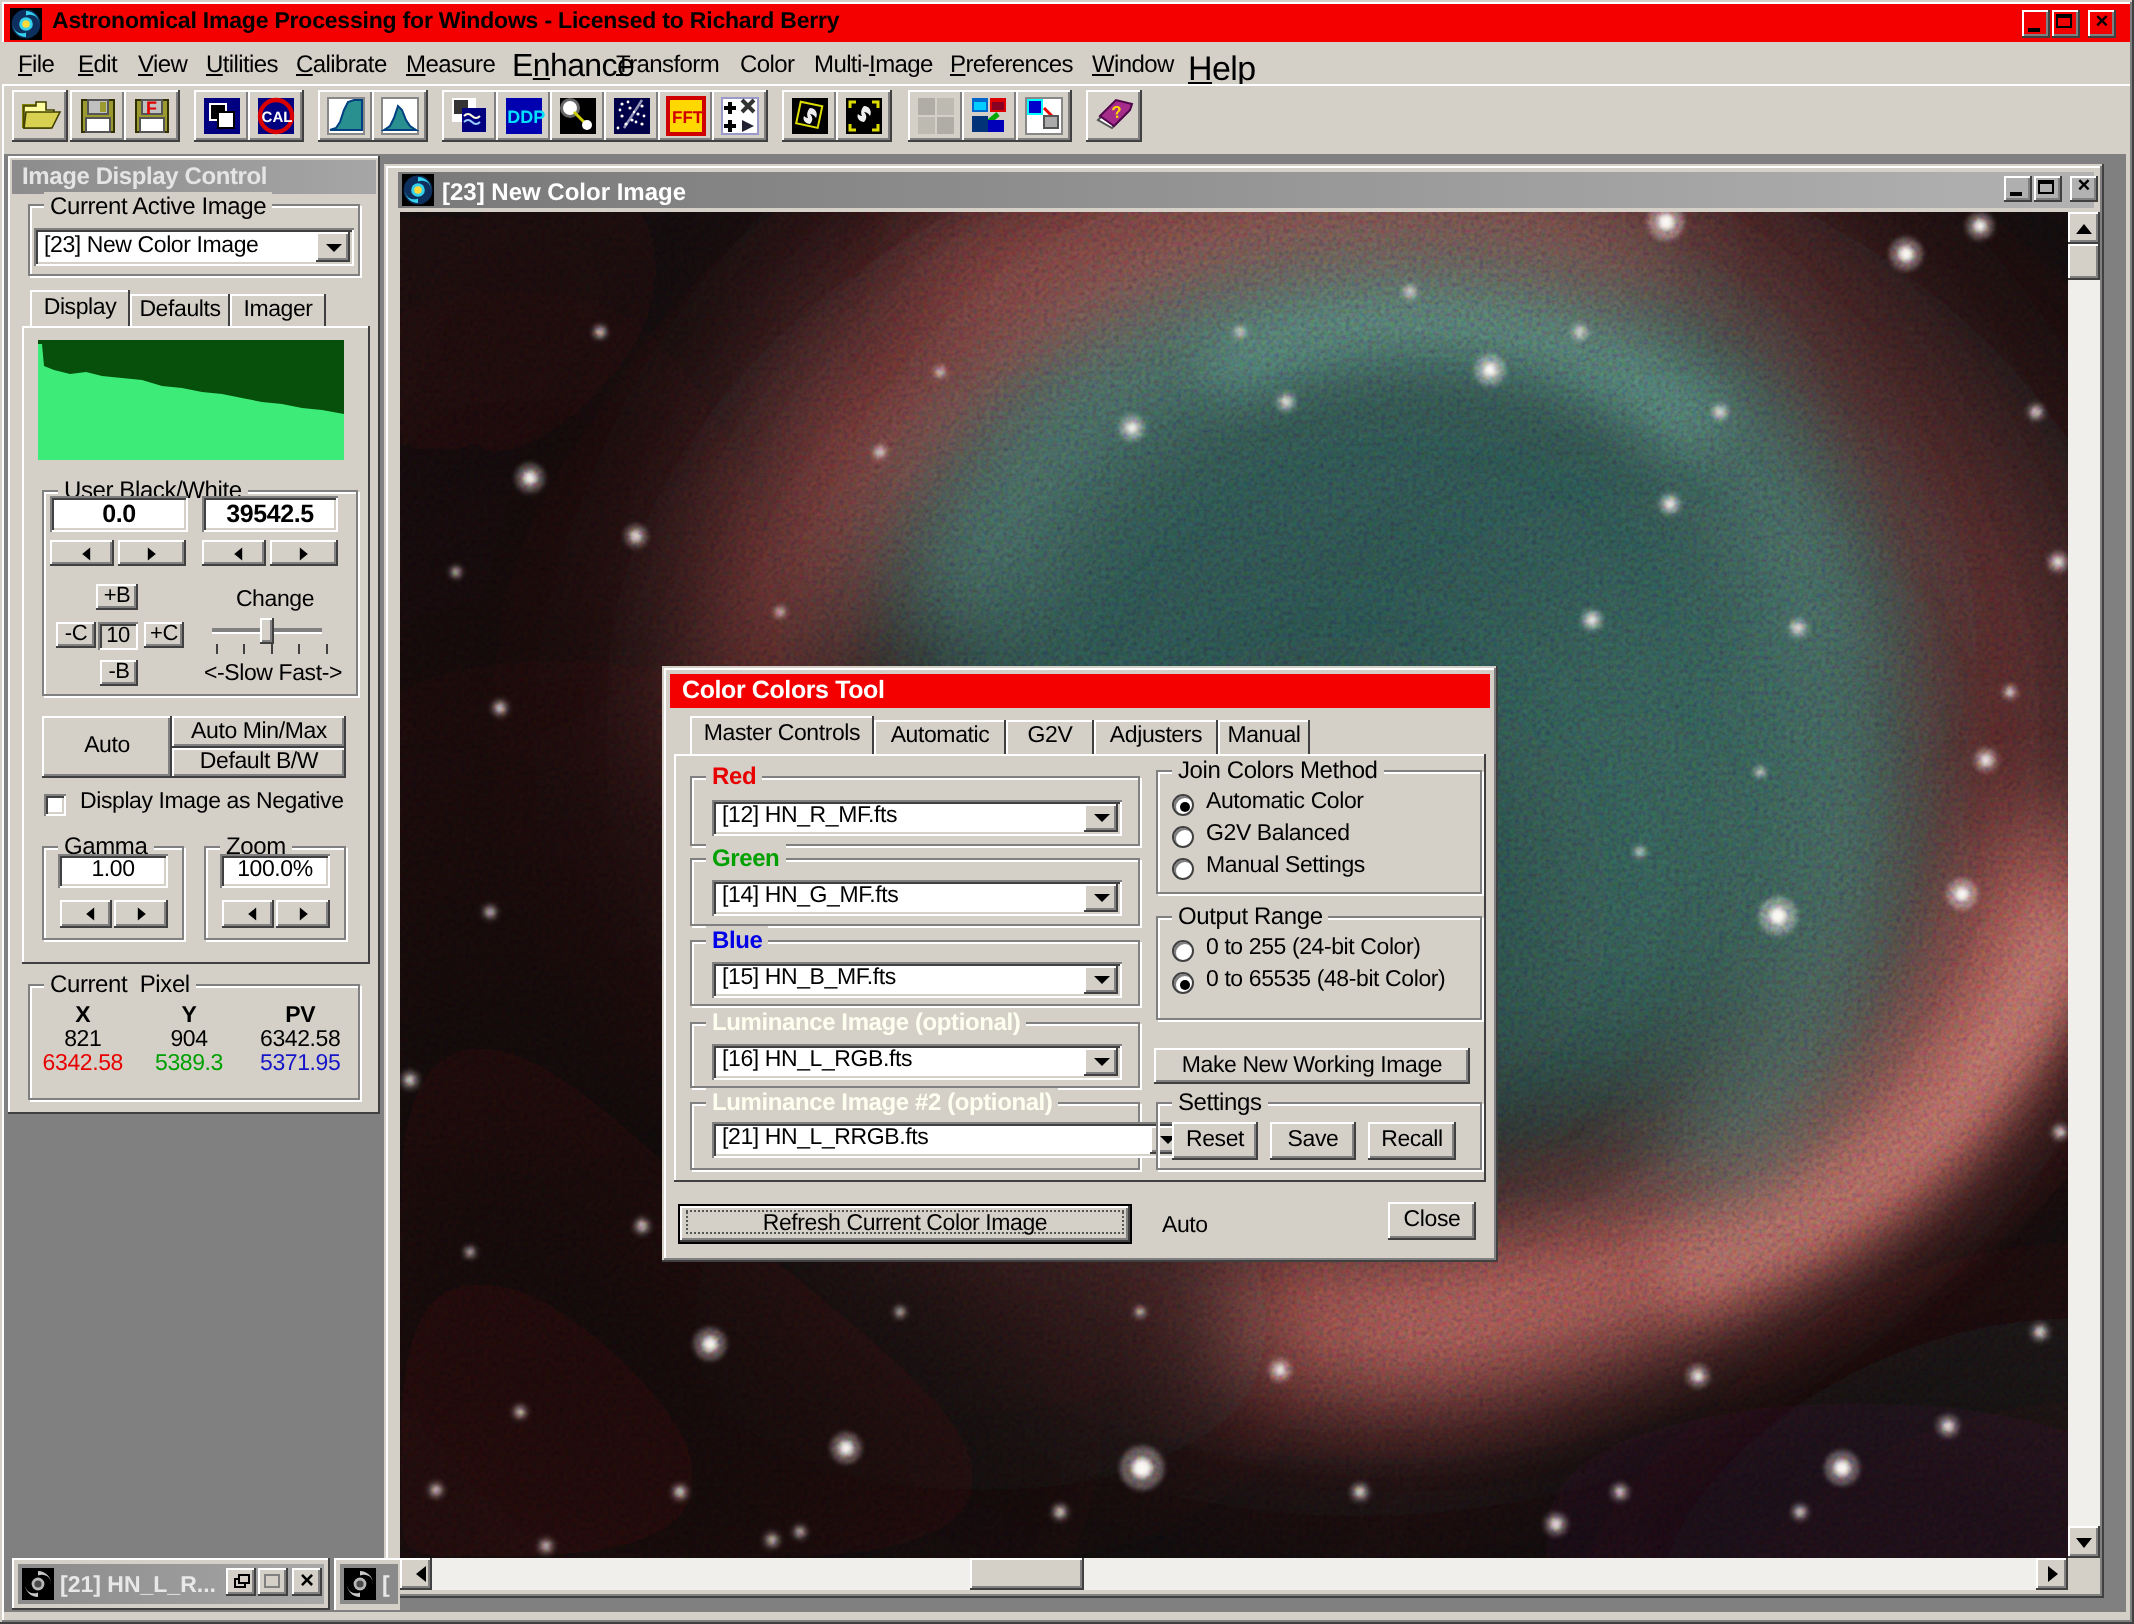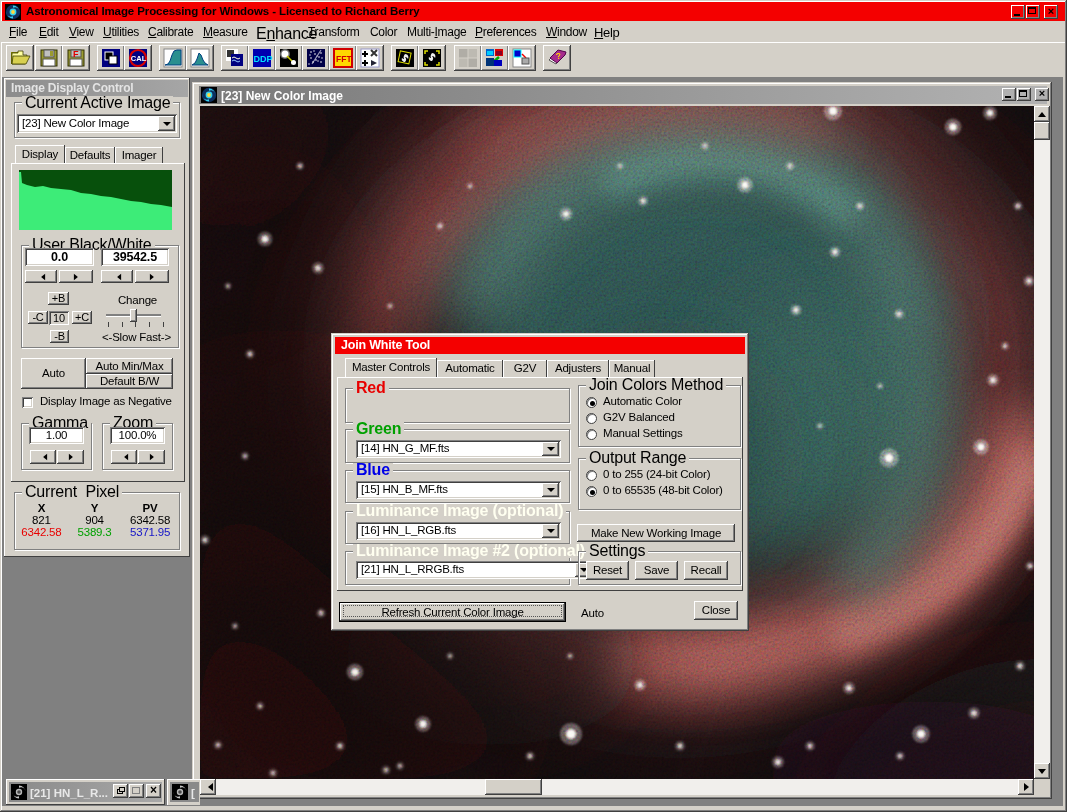--- a/index.html
+++ b/index.html
@@ -1,20 +1,20 @@
 <!DOCTYPE html>
 <html><head>
 <meta charset="utf-8">
 <style>
 * { margin:0; padding:0; box-sizing:border-box; }
 html,body { width:1067px; height:812px; overflow:hidden; }
 body { font-family:"Liberation Sans", sans-serif; font-size:12px; white-space:nowrap; background:#d4d0c8; position:relative; }
 .abs { position:absolute; }
 #leftpanel, #dialog { font-size:11.5px; letter-spacing:-0.2px; }
-#leftpanel .grplbl, #dialog .grplbl { font-size:16px; }
+#leftpanel .grplbl, #dialog .grplbl { font-size:12px; }
 .raised { box-shadow: inset -1px -1px 0 #404040, inset 1px 1px 0 #fff, inset -2px -2px 0 #808080; }
 .sunk { background:#fff; box-shadow: inset 1px 1px 0 #808080, inset -1px -1px 0 #fff, inset 2px 2px 0 #404040, inset -2px -2px 0 #d4d0c8; }
 .btn { background:#d4d0c8; box-shadow: inset -1px -1px 0 #404040, inset 1px 1px 0 #fff, inset -2px -2px 0 #808080; border:none; text-align:center; }
 .grp { border:1px solid #808080; box-shadow: inset 1px 1px 0 #fff, 1px 1px 0 #fff; }
 .grplbl { position:absolute; top:-8px; left:7px; background:#d4d0c8; padding:0 3px; line-height:14px; }
 .combo { background:#fff; box-shadow: inset 1px 1px 0 #808080, inset -1px -1px 0 #fff, inset 2px 2px 0 #404040, inset -2px -2px 0 #d4d0c8; }
 .combo .txt { position:absolute; left:5px; top:3px; color:#000; }
 .combo .drop { position:absolute; right:2px; top:2px; bottom:2px; width:17px; background:#d4d0c8; box-shadow: inset -1px -1px 0 #404040, inset 1px 1px 0 #fff, inset -2px -2px 0 #808080; }
 .darr { position:absolute; left:50%; top:50%; margin-left:-4px; margin-top:-2px; width:0; height:0; border:4px solid transparent; border-top:4px solid #000; }
 .larr { width:0;height:0;border:4px solid transparent;border-right:5px solid #000; position:absolute; }
@@ -52,21 +52,21 @@
     <span style="position: absolute; left: 69px; top: 4px; font-size: 12px; letter-spacing: -0.3px;"><u>V</u>iew</span>
     <span style="position: absolute; left: 103px; top: 4px; font-size: 12px; letter-spacing: -0.3px;"><u>U</u>tilities</span>
     <span style="position: absolute; left: 148px; top: 4px; font-size: 12px; letter-spacing: -0.3px;"><u>C</u>alibrate</span>
     <span style="position: absolute; left: 203px; top: 4px; font-size: 12px; letter-spacing: -0.3px;"><u>M</u>easure</span>
     <span style="position: absolute; left: 256px; top: 4px; font-size: 16px; letter-spacing: -0.3px;">E<u>n</u>hance</span>
     <span style="position: absolute; left: 308px; top: 4px; font-size: 12px; letter-spacing: -0.3px;"><u>T</u>ransform</span>
     <span style="position: absolute; left: 370px; top: 4px; font-size: 12px; letter-spacing: -0.3px;">Color</span>
     <span style="position: absolute; left: 407px; top: 4px; font-size: 12px; letter-spacing: -0.3px;">Multi-<u>I</u>mage</span>
     <span style="position: absolute; left: 475px; top: 4px; font-size: 12px; letter-spacing: -0.3px;"><u>P</u>references</span>
     <span style="position: absolute; left: 546px; top: 4px; font-size: 12px; letter-spacing: -0.3px;"><u>W</u>indow</span>
-    <span style="position: absolute; left: 594px; top: 4px; font-size: 13px; letter-spacing: -0.3px;"><u>H</u>elp</span>
+    <span style="position: absolute; left: 594px; top: 4px; font-size: 17px; letter-spacing: -0.3px;"><u>H</u>elp</span>
   </div>
 
 <div class="abs" style="left:2px;top:42px;width:1063px;height:34px;background:#d4d0c8;box-shadow:inset 0 1px 0 #fff;"></div>
 <div class="abs" id="toolbar" style="left:2px;top:44px;width:1063px;height:28px;">
     <div class="btn" style="position: absolute; left: 4px; top: 1px; width: 28px; height: 26px;"><svg width="22" height="22" viewBox="0 0 22 22" style="margin-top:2px;">
         <path d="M2 5 L2 17 L8 17 L8 7 L10 5 Z" fill="#808000"></path>
         <path d="M3 6 L9 6 L9 4 L14 4 L14 8 L18 8 L16 17 L3 17 Z" fill="#ffffa0" stroke="#404000" stroke-width="0.8"></path>
         <path d="M4 9 L21 9 L17 17 L3 17 Z" fill="#d8d050" stroke="#404000" stroke-width="0.8"></path>
       </svg></div>
     <div class="btn" style="position: absolute; left: 33px; top: 1px; width: 28px; height: 26px;"><svg width="22" height="22" viewBox="0 0 22 22" style="margin-top:2px;">
@@ -532,34 +532,40 @@
         <rect width="16" height="16" fill="#000"></rect>
         <path d="M8 1.5 A 6.5 6.5 0 0 1 14.5 8 A 4.5 4.5 0 0 0 8 3.8 Z" fill="#c8c8c8"></path>
         <path d="M8 14.5 A 6.5 6.5 0 0 1 1.5 8 A 4.5 4.5 0 0 0 8 12.2 Z" fill="#c8c8c8"></path>
         <circle cx="8" cy="8" r="3.2" fill="#b8b8b8"></circle>
         <circle cx="8" cy="8" r="1.8" fill="#4a4a4a"></circle>
       </svg></div>
   <div class="abs" style="left:24px;top:8px;color:#e8e8e8;font-weight:bold;font-size:11.5px;">[</div>
 </div>
 
 <div class="abs" id="dialog" style="left:331px;top:333px;width:418px;height:298px;background:#d4d0c8;box-shadow: inset -1px -1px 0 #404040, inset 1px 1px 0 #d4d0c8, inset -2px -2px 0 #808080, inset 2px 2px 0 #fff;">
-  <div class="abs" style="left:4px;top:4px;width:410px;height:17px;background:#f40000;color:#fff;font-weight:bold;font-size:12.5px;line-height:17px;padding-left:6px;">Join White Tool</div>
+  <div class="abs" style="left:4px;top:4px;width:410px;height:17px;background:#f40000;color:#fff;font-weight:bold;font-size:12.5px;line-height:17px;padding-left:6px;">Color Colors Tool</div>
 
   <div class="abs" id="tabs2" style="left:6px;top:25px;width:406px;height:19px;">
       <div style="position: absolute; left: 8px; bottom: 0px; width: 92px; height: 19px; background: rgb(212, 208, 200); text-align: center; line-height: 19px; box-shadow: rgb(64, 64, 64) -1px 0px 0px inset, rgb(255, 255, 255) 1px 1px 0px inset; z-index: 2;">Master Controls</div>
       <div style="position: absolute; left: 100px; bottom: 0px; width: 66px; height: 17px; background: rgb(212, 208, 200); text-align: center; line-height: 17px; box-shadow: rgb(64, 64, 64) -1px 0px 0px inset, rgb(255, 255, 255) 1px 1px 0px inset;">Automatic</div>
       <div style="position: absolute; left: 166px; bottom: 0px; width: 44px; height: 17px; background: rgb(212, 208, 200); text-align: center; line-height: 17px; box-shadow: rgb(64, 64, 64) -1px 0px 0px inset, rgb(255, 255, 255) 1px 1px 0px inset;">G2V</div>
       <div style="position: absolute; left: 210px; bottom: 0px; width: 62px; height: 17px; background: rgb(212, 208, 200); text-align: center; line-height: 17px; box-shadow: rgb(64, 64, 64) -1px 0px 0px inset, rgb(255, 255, 255) 1px 1px 0px inset;">Adjusters</div>
       <div style="position: absolute; left: 272px; bottom: 0px; width: 46px; height: 17px; background: rgb(212, 208, 200); text-align: center; line-height: 17px; box-shadow: rgb(64, 64, 64) -1px 0px 0px inset, rgb(255, 255, 255) 1px 1px 0px inset;">Manual</div>
     </div>
   <div class="abs" style="left:6px;top:44px;width:406px;height:214px;background:#d4d0c8;box-shadow: inset -1px -1px 0 #404040, inset 1px 1px 0 #fff;"></div>
 
   <div class="abs grp" style="left:14px;top:55px;width:225px;height:35px;">
       <span class="grplbl" style="color:#e80000;font-weight:bold;">Red</span>
     </div>
+  <div class="abs combo" style="left:25px;top:67px;width:205px;height:18px;">
+      <span class="txt" style="top:2px;">[12] HN_R_MF.fts</span>
+      <span class="drop">
+        <span class="darr"></span>
+      </span>
+    </div>
   <div class="abs grp" style="left:14px;top:96px;width:225px;height:34px;">
       <span class="grplbl" style="color:#00a000;font-weight:bold;">Green</span>
     </div>
   <div class="abs combo" style="left:25px;top:107px;width:205px;height:18px;">
       <span class="txt" style="top:2px;">[14] HN_G_MF.fts</span>
       <span class="drop">
         <span class="darr"></span>
       </span>
     </div>
   <div class="abs grp" style="left:14px;top:137px;width:225px;height:33px;">

